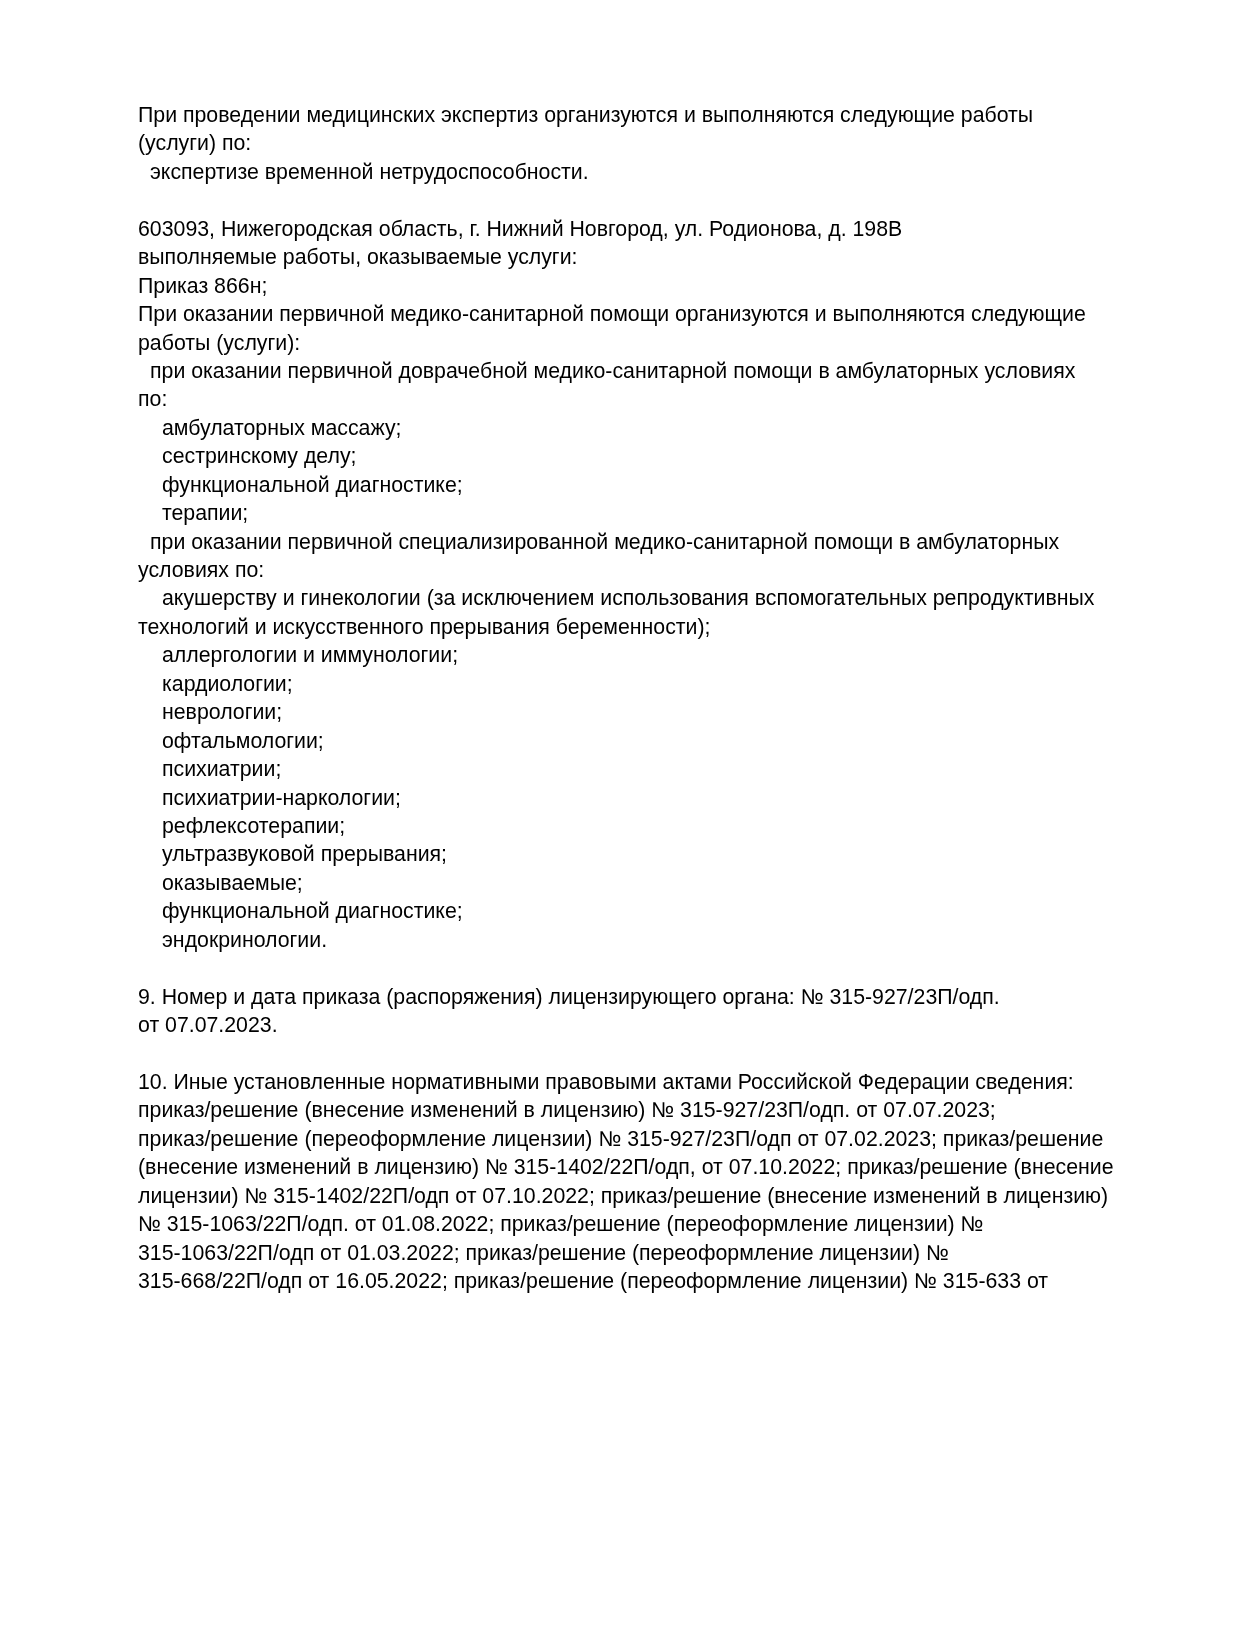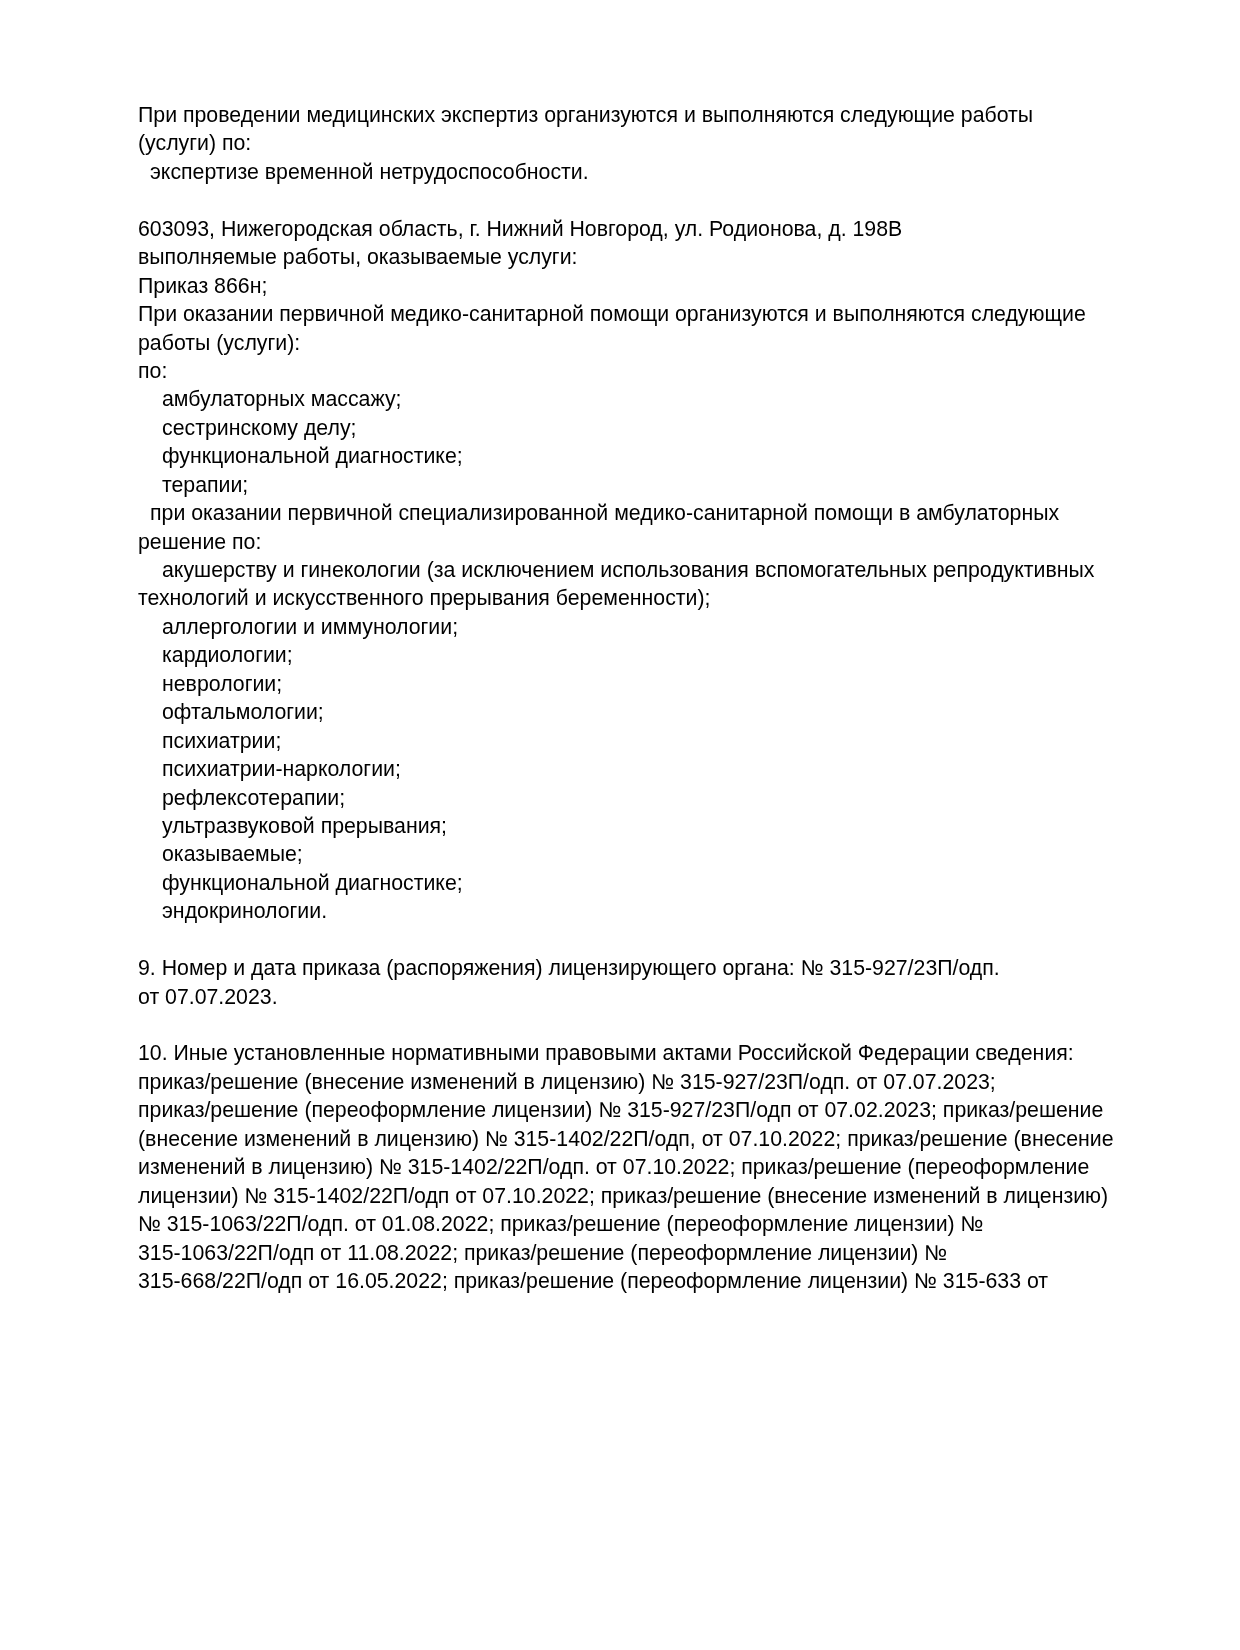--- a/index.html
+++ b/index.html
@@ -44,29 +44,30 @@
 
   <div class="blank"></div>
 
   <div>
     <div class="line">603093, Нижегородская область, г. Нижний Новгород, ул. Родионова, д. 198В</div>
     <div class="line">выполняемые работы, оказываемые услуги:</div>
     <div class="line">Приказ 866н;</div>
     <div class="line">При оказании первичной медико-санитарной помощи организуются и выполняются следующие</div>
     <div class="line">работы (услуги):</div>
 
+    <div class="line ind1">при оказании первичной доврачебной медико-санитарной помощи в амбулаторных условиях</div>
     <div class="line">по:</div>
     <div class="line ind2">амбулаторных массажу;</div>
     <div class="line ind2">сестринскому делу;</div>
     <div class="line ind2">функциональной диагностике;</div>
 
     <div class="line ind2">терапии;</div>
 
     <div class="line ind1">при оказании первичной специализированной медико-санитарной помощи в амбулаторных</div>
-    <div class="line">решение по:</div>
+    <div class="line">условиях по:</div>
     <div class="line ind2">акушерству и гинекологии (за исключением использования вспомогательных репродуктивных</div>
     <div class="line">технологий и искусственного прерывания беременности);</div>
     <div class="line ind2">аллергологии и иммунологии;</div>
     <div class="line ind2">кардиологии;</div>
     <div class="line ind2">неврологии;</div>
     <div class="line ind2">офтальмологии;</div>
     <div class="line ind2">психиатрии;</div>
     <div class="line ind2">психиатрии-наркологии;</div>
     <div class="line ind2">рефлексотерапии;</div>
     <div class="line ind2">ультразвуковой прерывания;</div>
@@ -82,20 +83,19 @@
     <div class="line">от 07.07.2023.</div>
   </div>
 
   <div class="blank"></div>
 
   <div>
     <div class="line">10. Иные установленные нормативными правовыми актами Российской Федерации сведения:</div>
     <div class="line">приказ/решение (внесение изменений в лицензию) № 315-927/23П/одп. от 07.07.2023;</div>
     <div class="line">приказ/решение (переоформление лицензии) № 315-927/23П/одп от 07.02.2023; приказ/решение</div>
     <div class="line">(внесение изменений в лицензию) № 315-1402/22П/одп, от 07.10.2022; приказ/решение (внесение</div>
-    <div class="line">изменений в лицензию) № 315-1402/22П/одп. от 07.10.2022; приказ/решение (переоформление</div>
     <div class="line">лицензии) № 315-1402/22П/одп от 07.10.2022; приказ/решение (внесение изменений в лицензию)</div>
     <div class="line">№ 315-1063/22П/одп. от 01.08.2022; приказ/решение (переоформление лицензии) №</div>
-    <div class="line">315-1063/22П/одп от 11.08.2022; приказ/решение (переоформление лицензии) №</div>
+    <div class="line">315-1063/22П/одп от 01.03.2022; приказ/решение (переоформление лицензии) №</div>
     <div class="line">315-668/22П/одп от 16.05.2022; приказ/решение (переоформление лицензии) № 315-633 от</div>
   </div>
 
 </div>
 
 </body></html>

